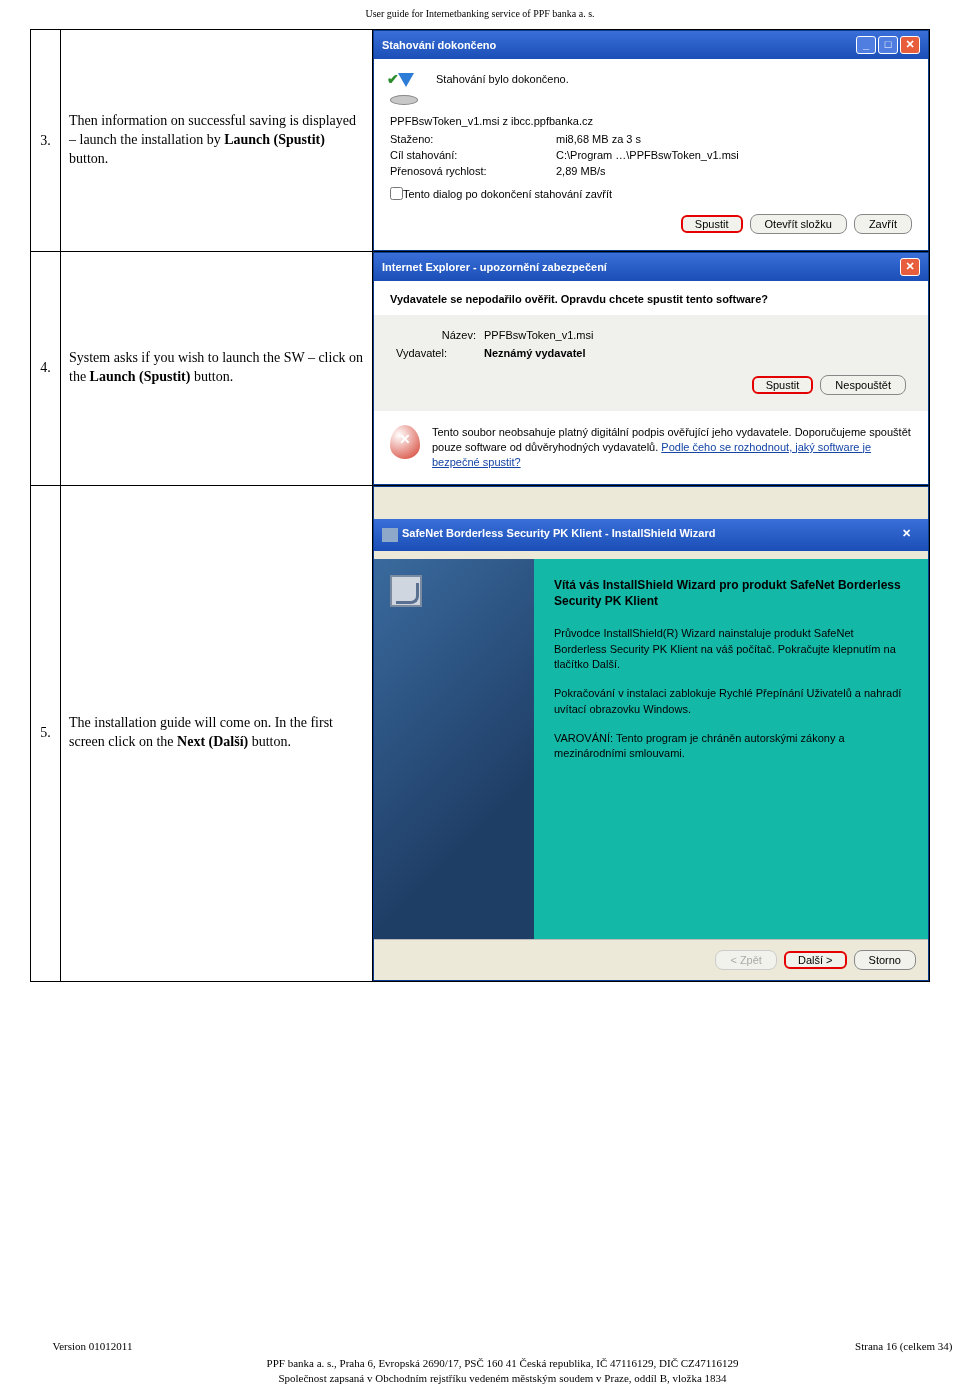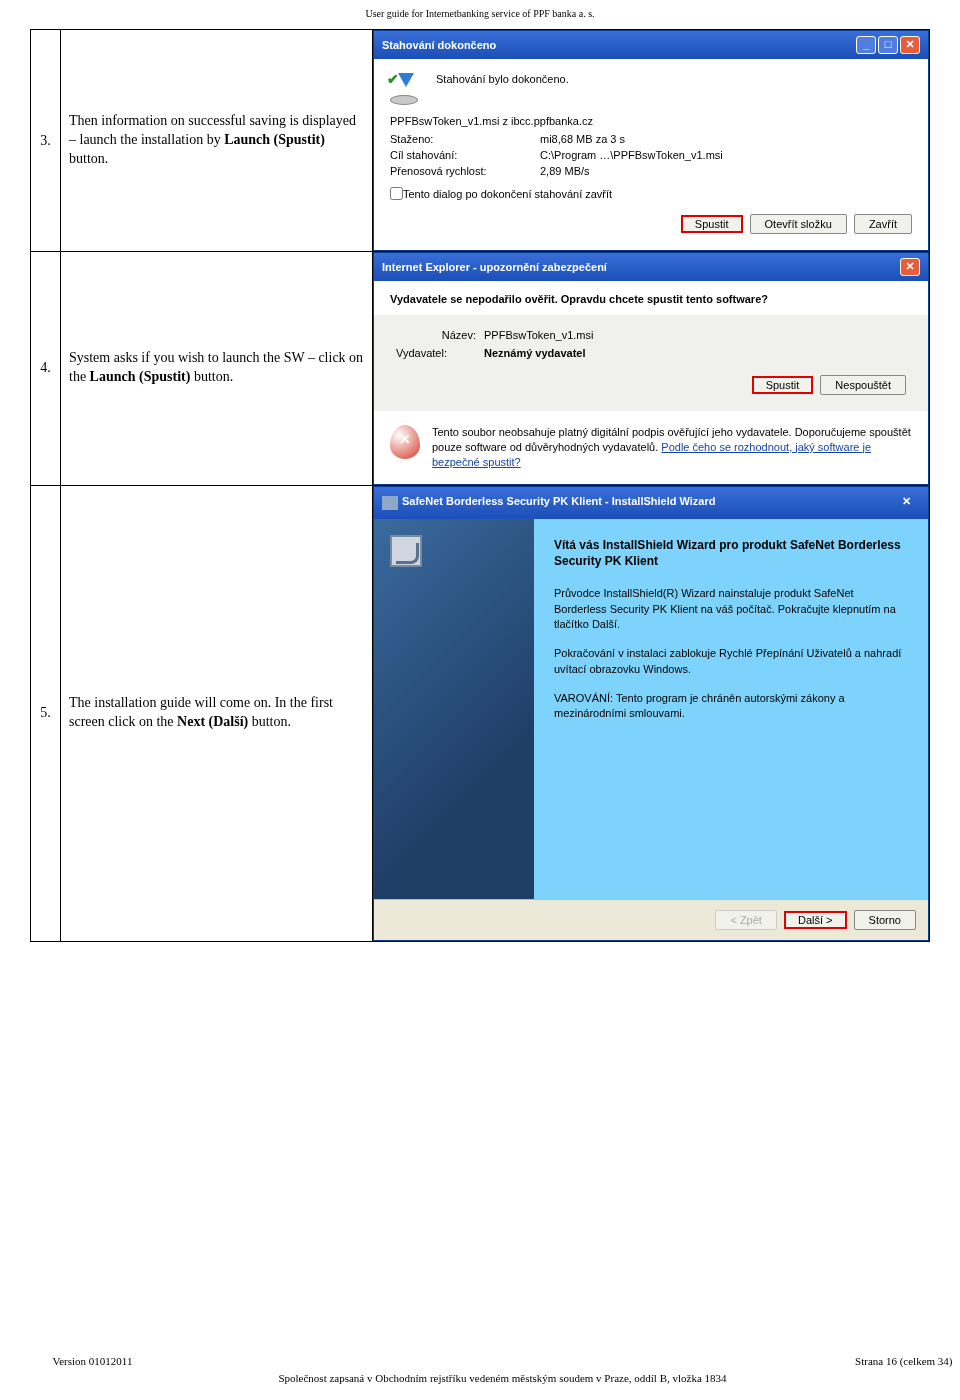--- a/index.html
+++ b/index.html
@@ -17,49 +17,49 @@
   .xp-titlebar { background: linear-gradient(#3a6ed8,#1b4fb7); color: #fff; padding: 5px 8px; display: flex; justify-content: space-between; align-items: center; font-weight: bold; font-family: Arial, sans-serif; }
   .xp-titlebar .ctrls { display: flex; gap: 2px; }
   .xp-titlebar .ctrl { width: 20px; height: 18px; background: #4f7de0; border: 1px solid #fff; border-radius: 3px; color: #fff; text-align: center; line-height: 14px; font-size: 11px; }
   .xp-titlebar .ctrl.close { background: #e85d3b; }
   .xp-body { background: #fff; padding: 14px 16px 16px 16px; }
   .dl-row { display: flex; align-items: flex-start; gap: 14px; margin-bottom: 10px; }
   .dl-icon { width: 32px; height: 32px; position: relative; }
   .dl-icon .disk { position: absolute; bottom: 0; width: 28px; height: 10px; background: #c8c8c8; border-radius: 50%; border: 1px solid #888; }
   .dl-icon .arrow { position: absolute; top: 0; left: 8px; width: 0; height: 0; border-left: 8px solid transparent; border-right: 8px solid transparent; border-top: 14px solid #2d7cd8; }
   .dl-icon .check { position: absolute; top: -2px; left: -3px; color: #2b8c2b; font-size: 14px; font-weight: bold; }
-  .dl-info { display: grid; grid-template-columns: 140px auto; gap: 4px 10px; font-size: 11px; margin-bottom: 10px; }
+  .dl-info { display: grid; grid-template-columns: 140px auto; gap: 4px 26px; font-size: 11px; margin-bottom: 10px; }
   .dl-chk { display: flex; align-items: center; gap: 0; margin: 8px 0 14px 0; }
   .dl-chk input { width: 13px; height: 13px; }
   .dl-buttons { text-align: right; }
-  .xp-btn { display: inline-block; padding: 3px 14px; background: #f2f2ed; border: 1px solid #888; border-radius: 2px; font-size: 11px; margin-left: 4px; font-family: Tahoma, sans-serif; }
-  .highlight-red { border: 2.5px solid #e40000; padding: 1px 12px; border-radius: 0; }
+  .xp-btn { display: inline-block; padding: 3px 14px; background: #f2f2ed; border: 1px solid #888; border-radius: 8px; font-size: 11px; margin-left: 4px; font-family: Tahoma, sans-serif; }
+  .highlight-red { border: 2.5px solid #e40000; padding: 1px 12px; border-radius: 6px; }
 
   
   .ie-body { background: #fff; padding: 0; }
   .ie-header { padding: 12px 16px 10px 16px; font-weight: bold; font-size: 11px; }
   .ie-mid { background: #f0f0ec; padding: 14px 22px 16px 22px; display: grid; grid-template-columns: 80px auto; gap: 6px 8px; }
   .ie-mid .rbtn { grid-column: 1 / 3; text-align: right; margin-top: 10px; }
   .ie-foot { display: flex; gap: 12px; padding: 14px 16px; align-items: flex-start; }
   .shield { width: 30px; height: 34px; background: radial-gradient(circle at 30% 30%, #fff, #d43a2a); border-radius: 50% 50% 50% 50% / 60% 60% 40% 40%; position: relative; flex-shrink: 0; }
   .shield::after { content: "✕"; position: absolute; color: #fff; top: 6px; left: 9px; font-size: 14px; font-weight: bold; }
   .ie-foot-text { font-size: 11px; line-height: 1.35; }
   .lnk { color: #1545a5; text-decoration: underline; }
 
   
-  .is-body { display: flex; background: #7dd3fc; }
+  .is-body { display: flex; background: #14b8a6; margin-top: 8px; }
   .is-side { width: 160px; height: 380px; background: linear-gradient(135deg, #3a6a9e 0%, #1f3e66 70%); position: relative; }
   .is-logo { position: absolute; top: 16px; left: 16px; width: 32px; height: 32px; background: #cfd6df; border: 2px solid #7a8aa0; }
   .is-logo::after { content: ""; position: absolute; top: 6px; left: 4px; width: 20px; height: 18px; border-right: 3px solid #5a7090; border-bottom: 3px solid #5a7090; border-radius: 0 0 8px 0; }
   .is-text { padding: 18px 20px 10px 20px; font-family: Tahoma, sans-serif; font-size: 11px; line-height: 1.4; }
   .is-text .welcome { font-weight: bold; font-size: 12px; margin-bottom: 16px; }
   .is-text p { margin-bottom: 14px; }
   .is-btnbar { background: #ece9d8; padding: 10px 12px; text-align: right; border-top: 1px solid #bbb; }
   .faded { color: #aaa; border-color: #ccc; }
-  .xp-title2 { background: linear-gradient(#3a6ed8,#1b4fb7); color: #fff; padding: 8px 8px; font-weight: bold; font-size: 11px; display: flex; justify-content: space-between; align-items: center; }
+  .xp-title2 { background: linear-gradient(#3a6ed8,#1b4fb7); color: #fff; padding: 8px 8px; font-weight: bold; font-size: 11px; display: flex; justify-content: space-between; align-items: center; margin-top: 32px; }
   .is-icon-hdr { width: 16px; height: 14px; background: #8da8c8; display: inline-block; margin-right: 4px; vertical-align: middle; }
 
   
   .page-footer { position: absolute; bottom: 14px; left: 0; right: 0; text-align: center; font-size: 11px; line-height: 1.35; padding-left: 45px; }
   .ver-line { display: flex; justify-content: space-between; width: 900px; margin: 0 auto 2px auto; font-size: 11px; }
 </style>
 </head>
 <body>
 
 <div class="page-header">User guide for Internetbanking service of PPF banka a. s.</div>
@@ -187,14 +187,15 @@
 </tr>
 
 </tbody>
   </table>
 
 <div class="page-footer">
   <div class="ver-line">
     <span>Version 01012011</span>
     <span>Strana 16 (celkem 34)</span>
   </div>
+  <div>PPF banka a. s., Praha 6, Evropská 2690/17, PSČ 160 41 Česká republika, IČ 47116129, DIČ CZ47116129</div>
   <div>Společnost zapsaná v Obchodním rejstříku vedeném městským soudem v Praze, oddíl B, vložka 1834</div>
 </div>
 
 </body></html>

